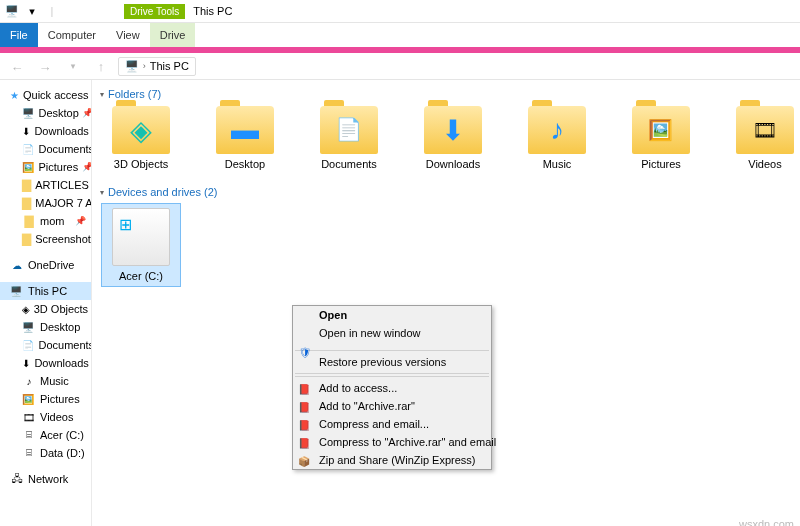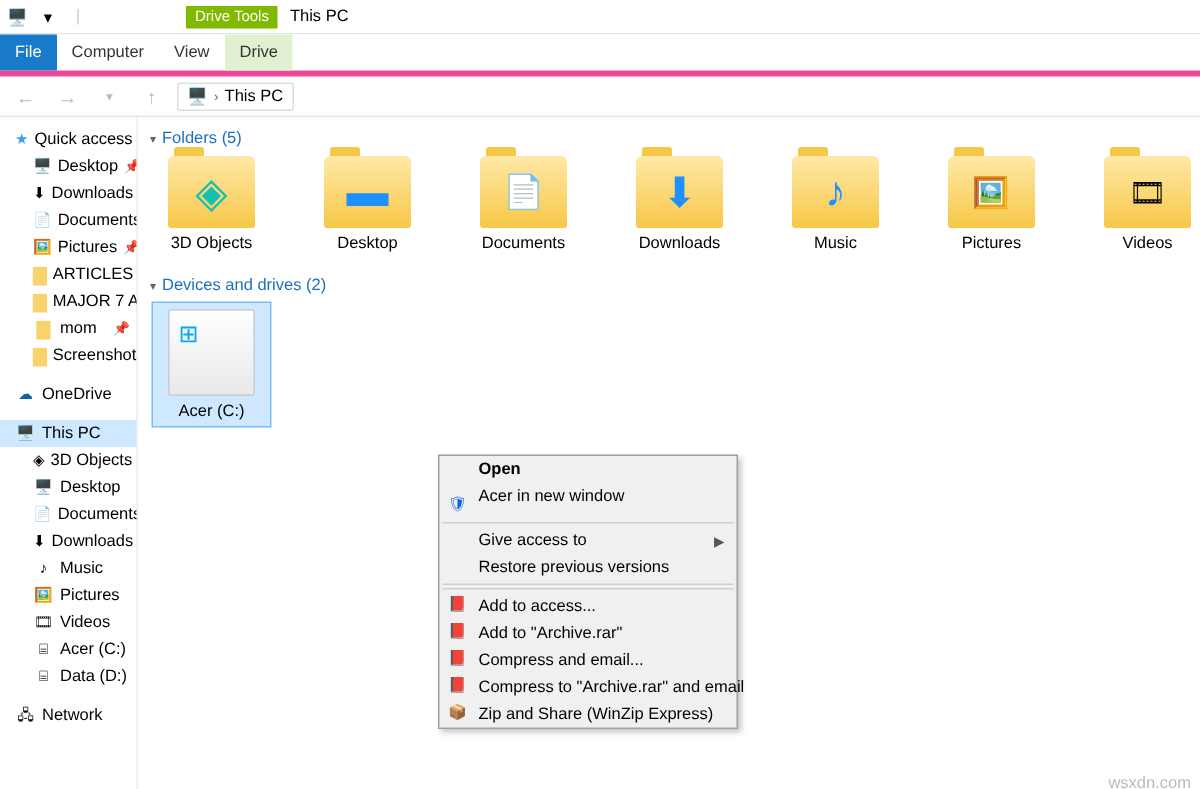--- a/index.html
+++ b/index.html
@@ -1,21 +1,21 @@
 <!DOCTYPE html>
 <html><head>
 <meta charset="utf-8">
 <style>
 html,body{margin:0;padding:0;font-family:"Segoe UI",Arial,sans-serif;font-size:11px;color:#000;background:#fff;width:800px;height:526px;overflow:hidden}
 .titlebar{height:22px;background:#fff;border-bottom:1px solid #e5e5e5;display:flex;align-items:center}
 .titlebar .qat{display:flex;align-items:center;padding:0 4px;gap:4px}
 .titlebar .qat span{width:16px;height:16px;display:flex;align-items:center;justify-content:center}
 .ctx-tab{background:#7fba00;color:#fff;font-size:10px;padding:2px 6px;margin-left:60px}
 .title-thispc{padding-left:8px;font-size:11px}
-.ribbon-tabs{height:24px;background:#fff;border-bottom:4px solid #ec4899;display:flex;align-items:stretch}
+.ribbon-tabs{height:24px;background:#fff;border-bottom:6px solid #ec4899;display:flex;align-items:stretch}
 .ribbon-tabs .tab{padding:0 10px;display:flex;align-items:center;font-size:11px;color:#333}
 .ribbon-tabs .tab.file{background:#1979ca;color:#fff}
 .ribbon-tabs .tab.manage{background:#e0f0d0}
 .addrbar{height:26px;border-bottom:1px solid #e5e5e5;display:flex;align-items:center;padding:0 6px;gap:6px}
 .navbtn{width:22px;height:22px;border-radius:2px;color:#bbb;display:flex;align-items:center;justify-content:center;font-size:13px}
 .crumb{display:flex;align-items:center;gap:4px;border:1px solid #ddd;padding:2px 6px;border-radius:2px}
 .crumb .arrow{color:#666;font-size:9px}
 .body{display:flex;height:calc(526px - 22px - 24px - 26px)}
 .nav{width:108px;border-right:1px solid #eaeaea;padding-top:6px;overflow:hidden}
 .nav ul{list-style:none;margin:0;padding:0}
@@ -36,21 +36,21 @@
 .bigfold::before{content:"";position:absolute;top:-6px;left:4px;width:20px;height:6px;background:#f7c747;border-radius:2px 2px 0 0}
 .overlay{position:absolute;inset:0;display:flex;align-items:center;justify-content:center;font-size:28px}
 .flabel{font-size:11px;white-space:nowrap}
 .drives{margin-top:14px}
 .drive{width:70px;display:flex;flex-direction:column;align-items:center;gap:4px;padding:4px;margin-left:2px}
 .drive.sel{background:#cde8ff;outline:1px solid #7abdf5}
 .drive-ic{width:56px;height:56px;background:linear-gradient(#fff,#e8e8e8);border:1px solid #ccc;border-radius:2px;position:relative;display:flex;align-items:center;justify-content:center}
 .winflag{position:absolute;top:6px;left:6px;font-size:16px;color:#00adef}
 
 .ctxmenu{position:absolute;left:200px;top:225px;width:198px;background:#f0f0f0;border:1px solid #a0a0a0;box-shadow:2px 2px 4px rgba(0,0,0,.25);font-size:11px}
-.ctxmenu .row{display:flex;align-items:flex-end;padding:3px 8px 3px 26px;position:relative;white-space:nowrap}
+.ctxmenu .row{display:flex;align-items:flex-start;padding:3px 8px 3px 26px;position:relative;white-space:nowrap}
 .ctxmenu .row.bold{font-weight:bold}
 .ctxmenu .sep{height:1px;background:#d0d0d0;margin:2px 2px}
 .ctxmenu .ic{position:absolute;left:5px;width:14px;height:14px;display:flex;align-items:center;justify-content:center;font-size:10px}
 .ctxmenu .sub{margin-left:auto;font-size:9px;color:#555}
 .watermark{position:absolute;bottom:4px;right:6px;font-size:11px;color:#bbb}
 </style>
 </head>
 <body>
 
 <div class="titlebar">
@@ -178,21 +178,21 @@
       <li>
           <span class="ic">🖧</span>
           <span>Network</span>
         </li>
     </ul>
   </div>
 
   <div class="content">
     <div class="section-hdr">
       <span class="tri">▾</span>
-      <span>Folders (5)</span>
+      <span>Folders (7)</span>
     </div>
     <div class="folders-row">
       <div class="fitem">
           <div class="bigfold">
             <div class="overlay" style="color:#16c0b0">◈</div>
           </div>
           <div class="flabel">3D Objects</div>
         </div>
       <div class="fitem">
           <div class="bigfold">
@@ -243,30 +243,26 @@
           </div>
         <div class="flabel">Acer (C:)</div>
       </div>
     </div>
 
     <div class="ctxmenu">
       <div class="row bold">
           <span>Open</span>
         </div>
       <div class="row">
-          <span>Acer in new window</span>
+          <span>Open in new window</span>
         </div>
       <div class="row">
           <span class="ic" style="color:#0a64d8">🛡</span>
         </div>
       <div class="sep"></div>
-      <div class="row">
-          <span>Give access to</span>
-          <span class="sub">▶</span>
-        </div>
       <div class="row">
           <span>Restore previous versions</span>
         </div>
       <div class="sep"></div>
       <div class="sep"></div>
       <div class="row">
           <span class="ic">📕</span>
           <span>Add to access...</span>
         </div>
       <div class="row">

